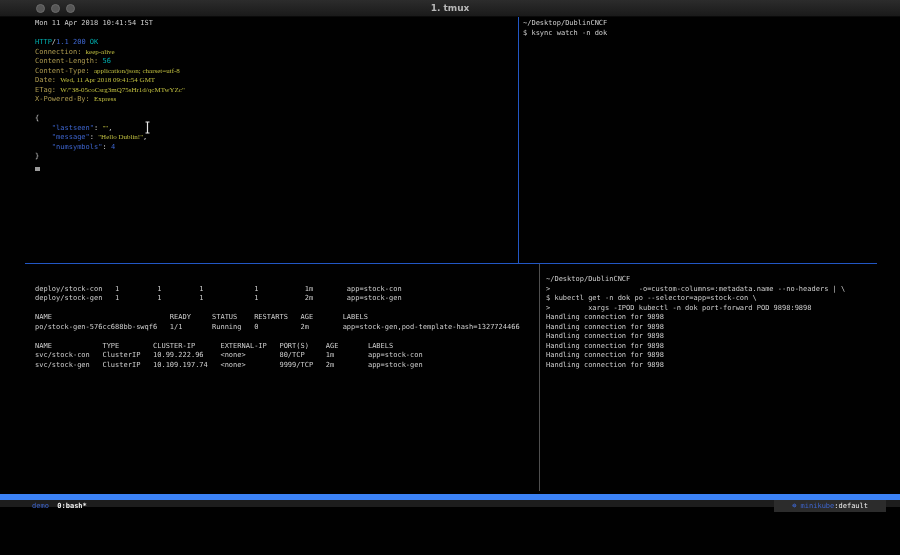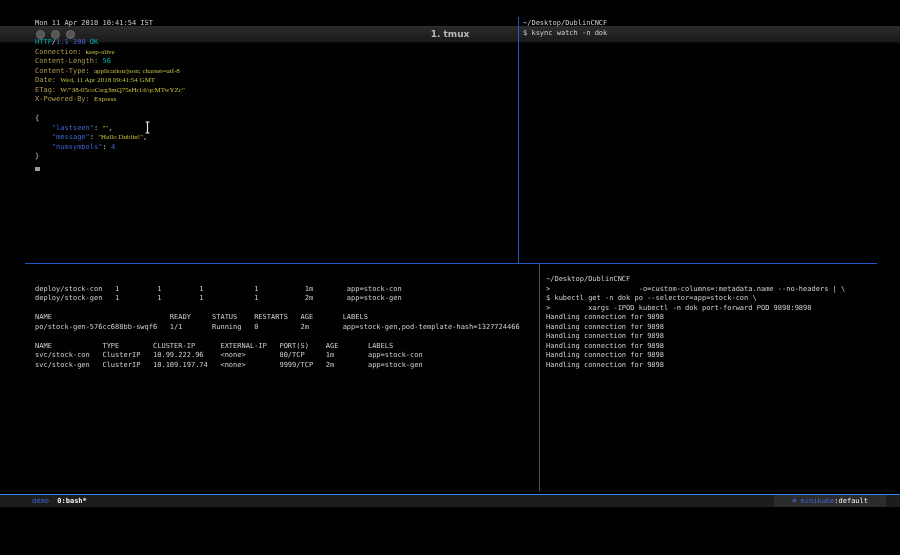--- a/index.html
+++ b/index.html
@@ -4,21 +4,21 @@
 <style>
   html,body { margin:0; padding:0; }
   body {
     width:900px; height:555px; background:#010101; position:relative;
     overflow:hidden; font-family:"DejaVu Sans Mono", monospace;
   }
   
   .titlebar {
     position:absolute; left:0; top:0; width:900px; height:17px;
     background:linear-gradient(#2c2c2c,#1a1a1a);
-    border-bottom:1px solid #0a0a0a; box-sizing:border-box;margin-top:26px;
+    border-bottom:1px solid #0a0a0a; box-sizing:border-box;
   }
   .lights { position:absolute; left:36px; top:4px; display:flex; gap:6px; }
   .light {
     width:9px; height:9px; border-radius:50%;
     background:#565656; border:1px solid #6b6b6b; box-sizing:border-box;
   }
   .wtitle {
     position:absolute; left:0; right:0; top:3px; text-align:center;
     font-family:"DejaVu Sans", sans-serif; font-size:9px; font-weight:bold;
     color:#b8b8b8;
@@ -36,21 +36,21 @@
   
   .div-v-top { position:absolute; left:518px; top:17px; width:1px; height:246px; background:#2257C4; }
   .div-h     { position:absolute; left:25px;  top:263px; width:852px; height:1px; background:#2257C4; }
   .div-v-bot { position:absolute; left:539px; top:264px; width:1px; height:227px; background:#4F4F4F; }
   
   .block-cursor { position:absolute; left:35px; top:167px; width:5px; height:4px; background:#9b9b9b; }
   .ibeam { position:absolute; left:143px; top:119px; }
   
   .statusbar {
     position:absolute; left:0; top:494px; width:900px; height:13px;
-    background:#1d1d1d; border-top:1px solid #3b82f6; box-sizing:border-box;
+    background:#1d1d1d; border-top:6px solid #3b82f6; box-sizing:border-box;
     font-size:7px; line-height:12px;
   }
   .status-left  { position:absolute; left:32px; white-space:pre; }
   .status-right { position:absolute; right:14px; white-space:pre; background:#2c2c2c; padding:0 18px; }
 </style>
 </head>
 <body>
 
 <div class="titlebar">
   <div class="lights">

